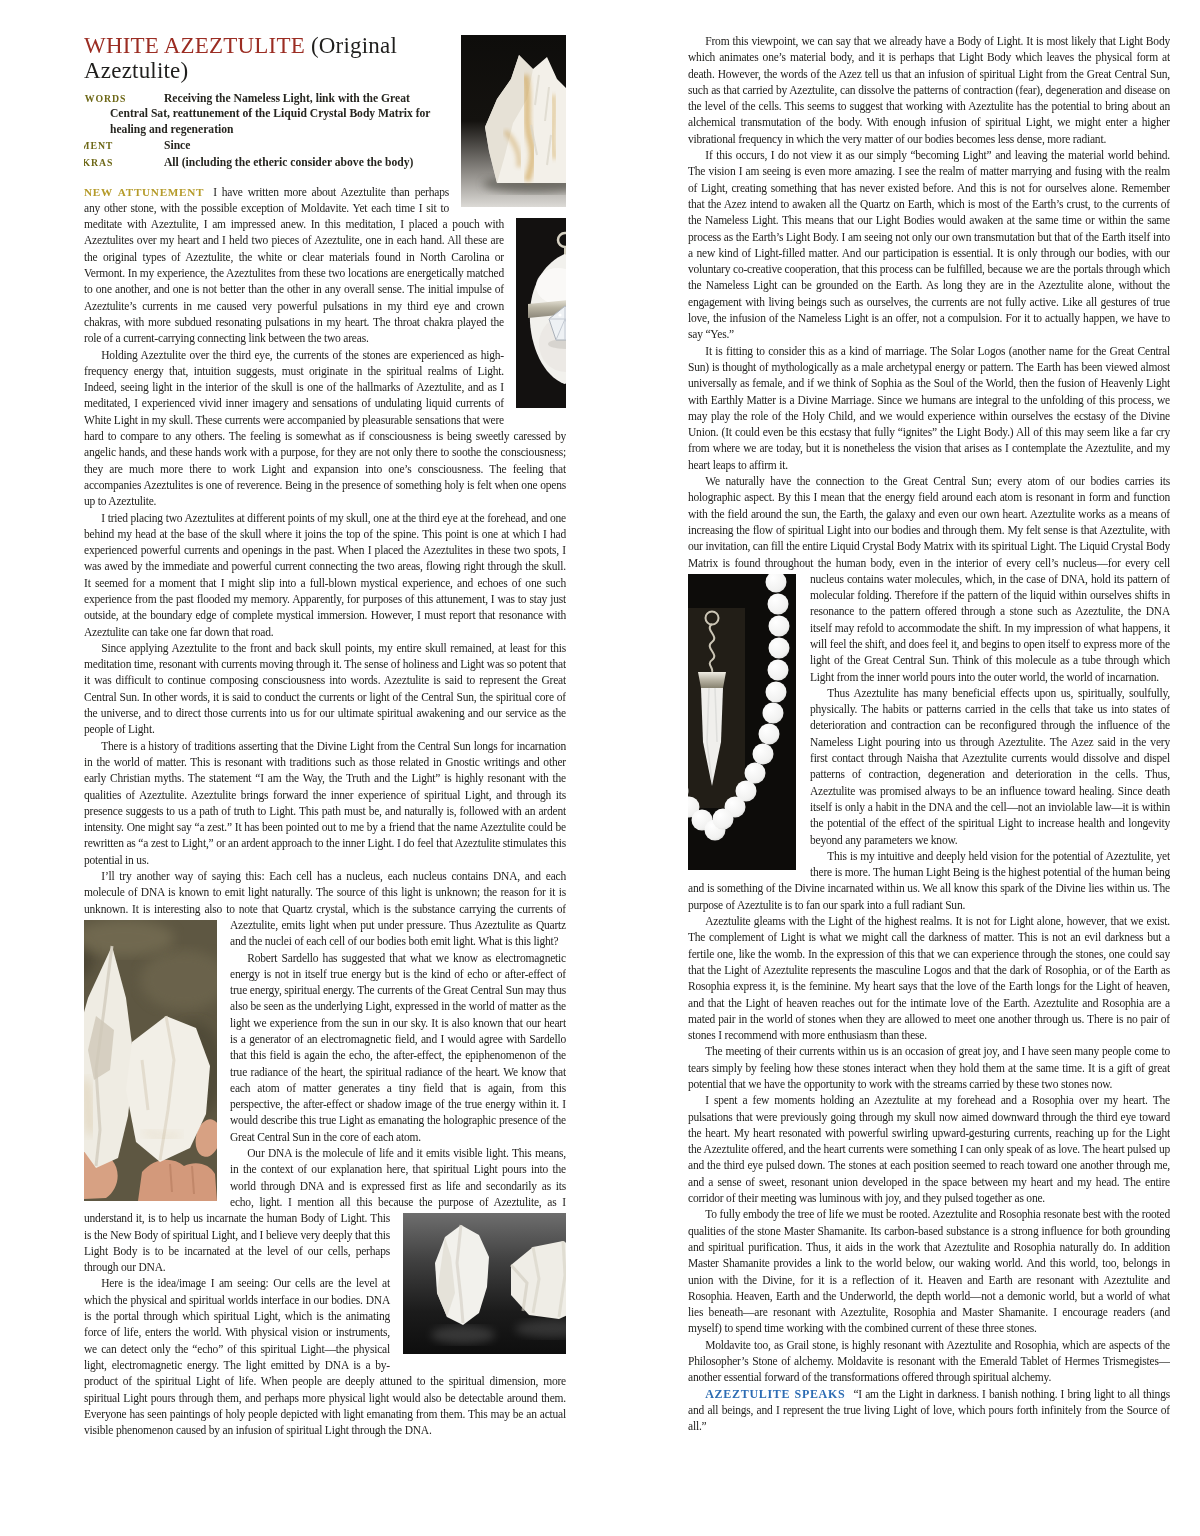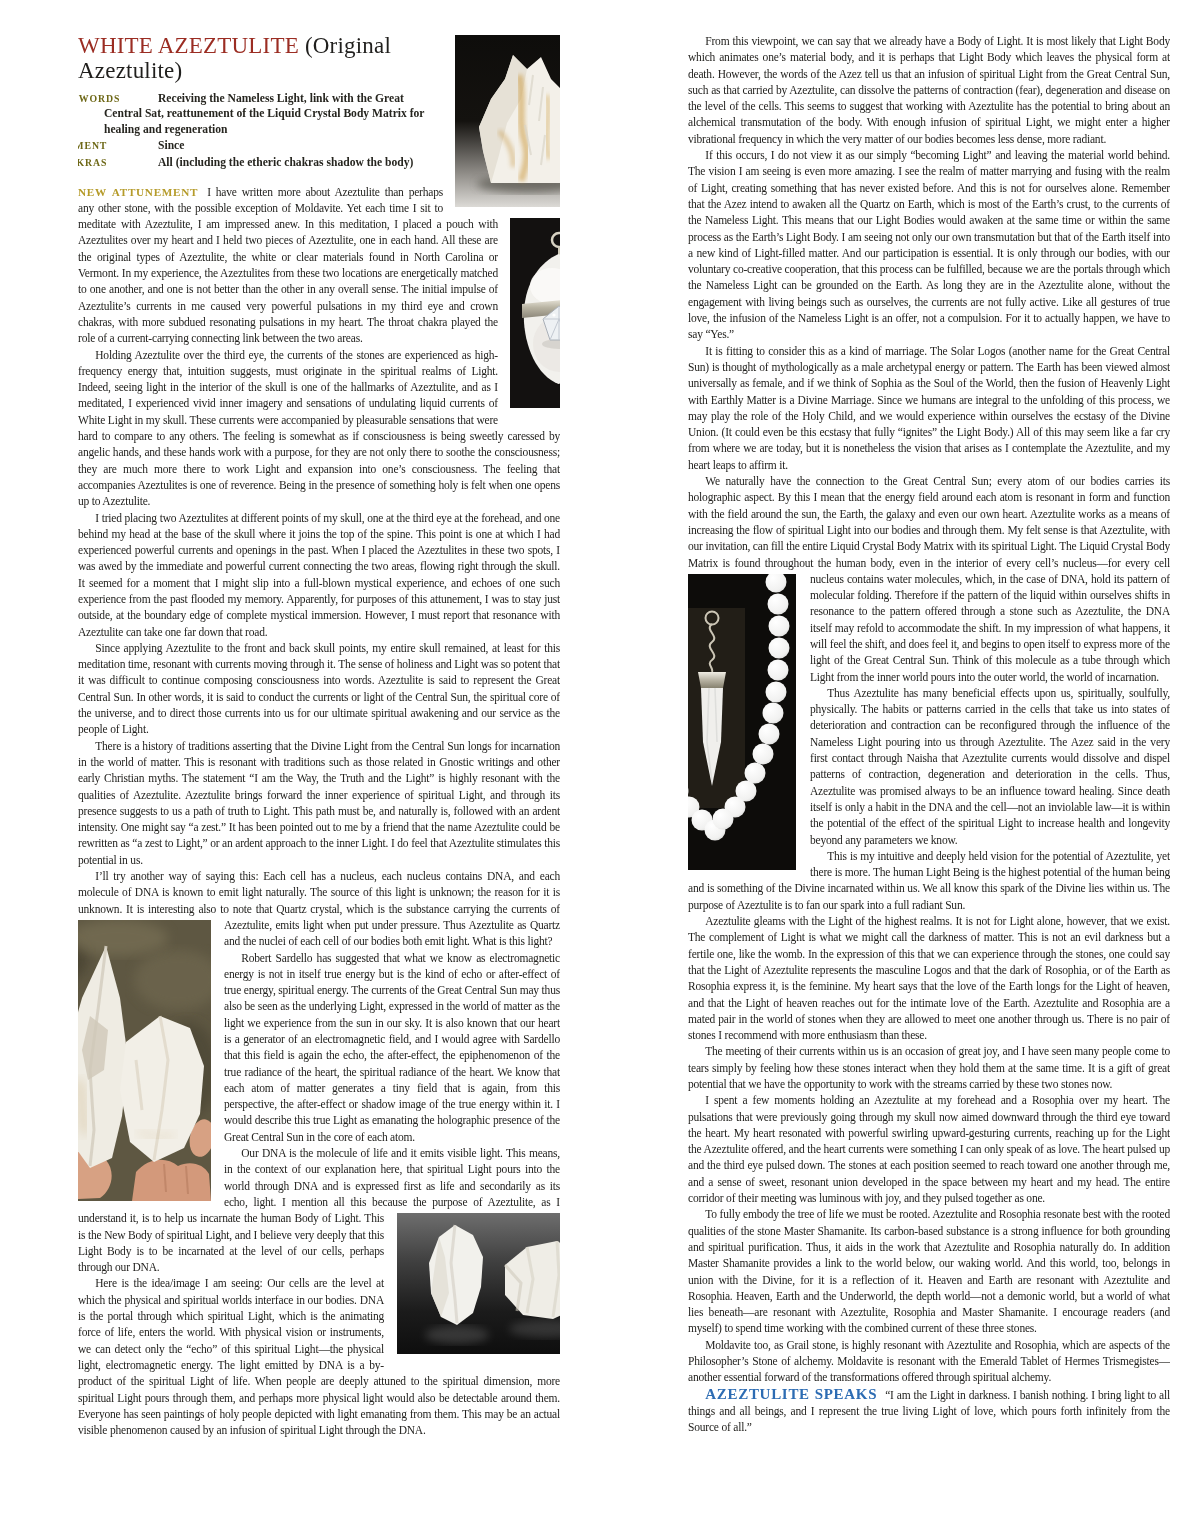--- a/index.html
+++ b/index.html
@@ -1,34 +1,34 @@
 <!DOCTYPE html>
 <html><head>
 <meta charset="utf-8">
 <style>
   html,body{margin:0;padding:0;}
   body{width:1200px;height:1536px;background:#ffffff;overflow:hidden;position:relative;
        font-family:"Liberation Serif","DejaVu Serif",serif;}
   .page{position:absolute;inset:0;overflow:hidden;}
   .col{position:absolute;top:33px;width:482px;text-align:justify;color:#242320;height:1500px;overflow:hidden;}
-  .col-left{left:78px;}
+  .col-left{left:84px;}
   .col-right{left:688px;}
 
   h1{margin:0 0 7px 0;font-size:23px;font-weight:400;letter-spacing:0.2px;text-align:left;line-height:1.1;}
   .t-red{color:#9b2d23;}
   .t-black{color:#201f1d;}
 
   .meta{font-weight:700;font-size:11.6px;line-height:15.6px;color:#26251f;
         padding-left:26px;text-indent:-26px;text-align:left;margin:1px 0;}
   .mlabel{display:inline-block;width:80px;color:#6e6817;font-size:9.8px;letter-spacing:0.9px;font-weight:700;}
 
   .bp{margin:0;text-indent:1.5em;font-size:11.5px;line-height:16.3px;letter-spacing:-0.2px;}
   .bp.first{text-indent:0;margin-top:13px;}
   .attune{color:#b59b2a;font-weight:700;font-size:11.2px;letter-spacing:0.7px;margin-right:9px;margin-top:47px;}
-  .speaks{color:#2d6cb3;font-weight:700;font-size:15px;letter-spacing:0.7px;margin-right:8px;}
+  .speaks{color:#2d6cb3;font-weight:700;font-size:12px;letter-spacing:0.7px;margin-right:8px;}
 
   .fl{display:block;}
   .f-crystal1{float:right;width:150px;height:172px;margin:2px -45px 8px 12px;}
   .f-pendant{float:right;clear:right;width:97px;height:190px;margin:3px -47px 10px 12px;}
   .f-necklace{float:left;width:170px;height:296px;margin:3px 14px 6px -62px;}
   .f-hands{float:left;width:193px;height:281px;margin:3px 13px 5px -60px;}
   .f-stones{float:right;width:196px;height:141px;margin:3px -33px 5px 13px;}
   .fl svg{display:block;}
 </style>
 </head>
@@ -86,21 +86,21 @@
         <path d="M49,88 L49,122 M33,101 L65,101 M40,122 L49,101 L58,122" stroke="#c3c9d2" stroke-width="1" fill="none"></path>
         <circle cx="44" cy="97" r="1.6" fill="#ffffff"></circle>
           <circle cx="55" cy="108" r="1.4" fill="#ffffff"></circle>
       </svg>
     </span>
 
     <h1><span class="t-red">WHITE AZEZTULITE</span> <span class="t-black">(Original Azeztulite)</span></h1>
 
     <div class="meta"><span class="mlabel">KEY WORDS</span><span>Receiving the Nameless Light, link with the Great Central Sat, reattunement of the Liquid Crystal Body Matrix for healing and regeneration</span></div>
     <div class="meta"><span class="mlabel">ELEMENT</span><span>Since</span></div>
-    <div class="meta"><span class="mlabel">CHAKRAS</span><span>All (including the etheric chakras shadow the body)</span></div>
+    <div class="meta"><span class="mlabel">CHAKRAS</span><span>All (including the etheric consider above the body)</span></div>
 
     <p class="bp first"><span class="attune">NEW ATTUNEMENT</span><span>I have written more about Azeztulite than perhaps any other stone, with the possible exception of Moldavite. Yet each time I sit to meditate with Azeztulite, I am impressed anew. In this meditation, I placed a pouch with Azeztulites over my heart and I held two pieces of Azeztulite, one in each hand. All these are the original types of Azeztulite, the white or clear materials found in North Carolina or Vermont. In my experience, the Azeztulites from these two locations are energetically matched to one another, and one is not better than the other in any overall sense. The initial impulse of Azeztulite’s currents in me caused very powerful pulsations in my third eye and crown chakras, with more subdued resonating pulsations in my heart. The throat chakra played the role of a current-carrying connecting link between the two areas.</span></p>
     <p class="bp">Holding Azeztulite over the third eye, the currents of the stones are experienced as high-frequency energy that, intuition suggests, must originate in the spiritual realms of Light. Indeed, seeing light in the interior of the skull is one of the hallmarks of Azeztulite, and as I meditated, I experienced vivid inner imagery and sensations of undulating liquid currents of White Light in my skull. These currents were accompanied by pleasurable sensations that were hard to compare to any others. The feeling is somewhat as if consciousness is being sweetly caressed by angelic hands, and these hands work with a purpose, for they are not only there to soothe the consciousness; they are much more there to work Light and expansion into one’s consciousness. The feeling that accompanies Azeztulites is one of reverence. Being in the presence of something holy is felt when one opens up to Azeztulite.</p>
     <p class="bp">I tried placing two Azeztulites at different points of my skull, one at the third eye at the forehead, and one behind my head at the base of the skull where it joins the top of the spine. This point is one at which I had experienced powerful currents and openings in the past. When I placed the Azeztulites in these two spots, I was awed by the immediate and powerful current connecting the two areas, flowing right through the skull. It seemed for a moment that I might slip into a full-blown mystical experience, and echoes of one such experience from the past flooded my memory. Apparently, for purposes of this attunement, I was to stay just outside, at the boundary edge of complete mystical immersion. However, I must report that resonance with Azeztulite can take one far down that road.</p>
     <p class="bp">Since applying Azeztulite to the front and back skull points, my entire skull remained, at least for this meditation time, resonant with currents moving through it. The sense of holiness and Light was so potent that it was difficult to continue composing consciousness into words. Azeztulite is said to represent the Great Central Sun. In other words, it is said to conduct the currents or light of the Central Sun, the spiritual core of the universe, and to direct those currents into us for our ultimate spiritual awakening and our service as the people of Light.</p>
     <p class="bp">There is a history of traditions asserting that the Divine Light from the Central Sun longs for incarnation in the world of matter. This is resonant with traditions such as those related in Gnostic writings and other early Christian myths. The statement “I am the Way, the Truth and the Light” is highly resonant with the qualities of Azeztulite. Azeztulite brings forward the inner experience of spiritual Light, and through its presence suggests to us a path of truth to Light. This path must be, and naturally is, followed with an ardent intensity. One might say “a zest.” It has been pointed out to me by a friend that the name Azeztulite could be rewritten as “a zest to Light,” or an ardent approach to the inner Light. I do feel that Azeztulite stimulates this potential in us.</p>
 
     <p class="bp"><span>I’ll try another way of saying this: Each cell has a nucleus, each nucleus contains DNA, and each molecule of DNA is known to emit light naturally. The source of this light is unknown; the reason for it is unknown. It is interesting also to note that Quartz crystal, which is the substance carrying the currents of Azeztulite, emits light when put under pressure. Thus Azeztulite as </span><span class="fl f-hands">
           <svg width="193" height="281" viewBox="0 0 193 281">
         <defs>

